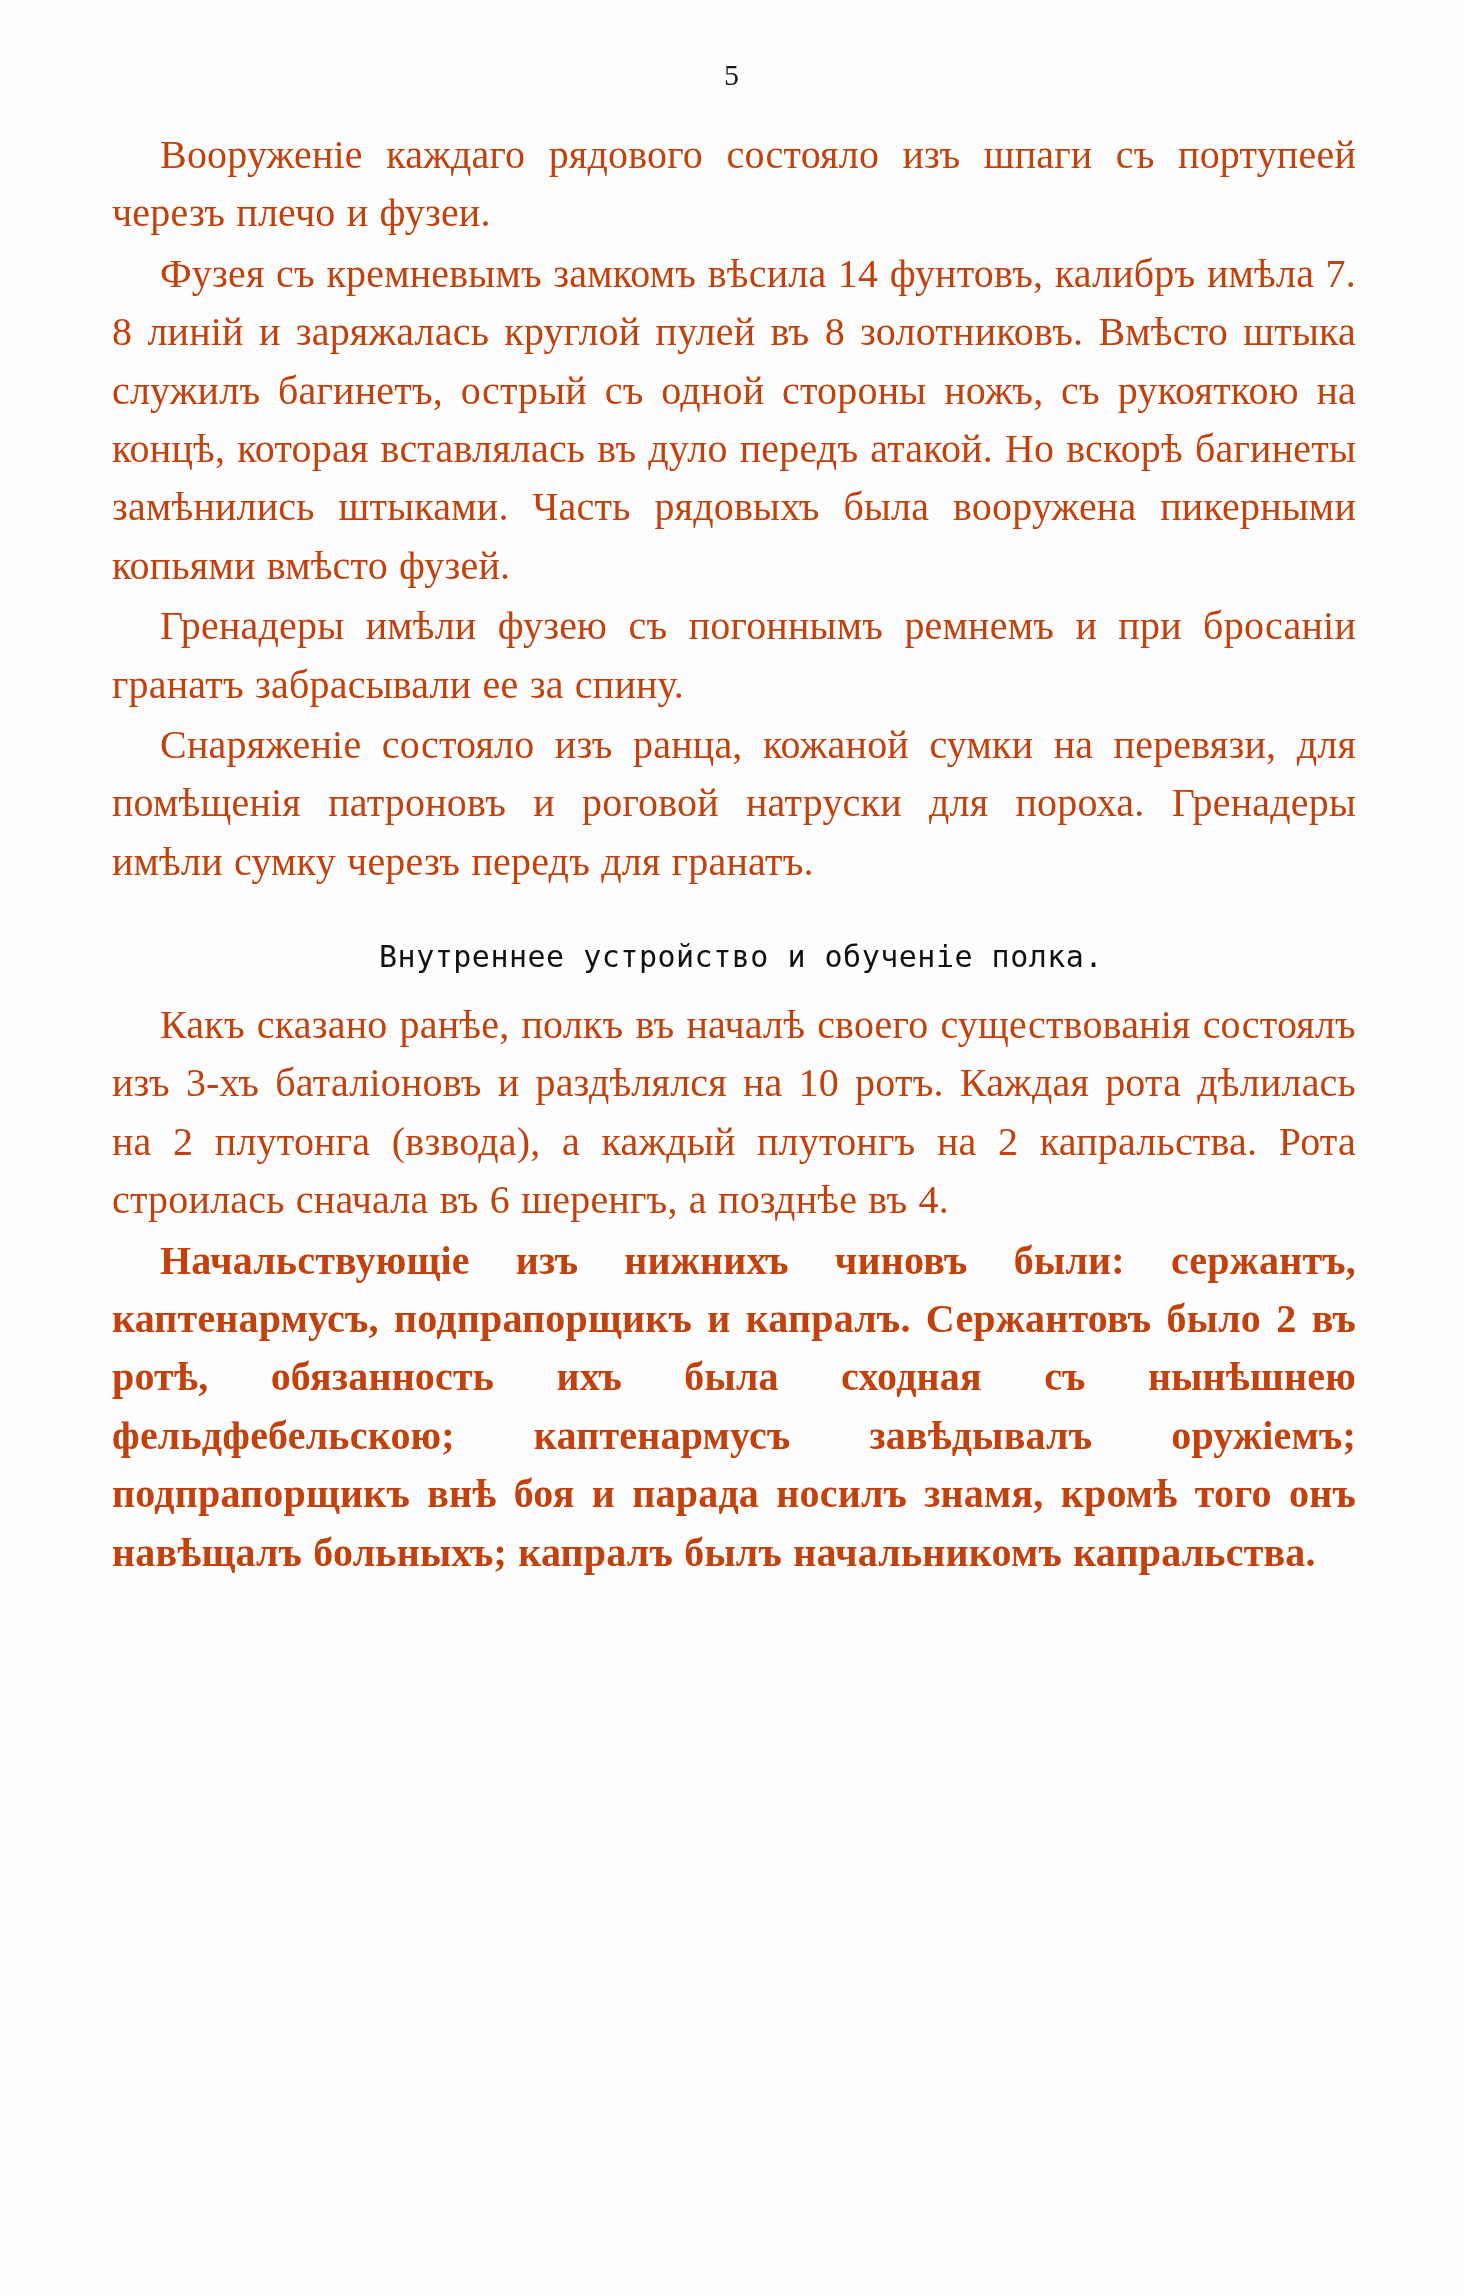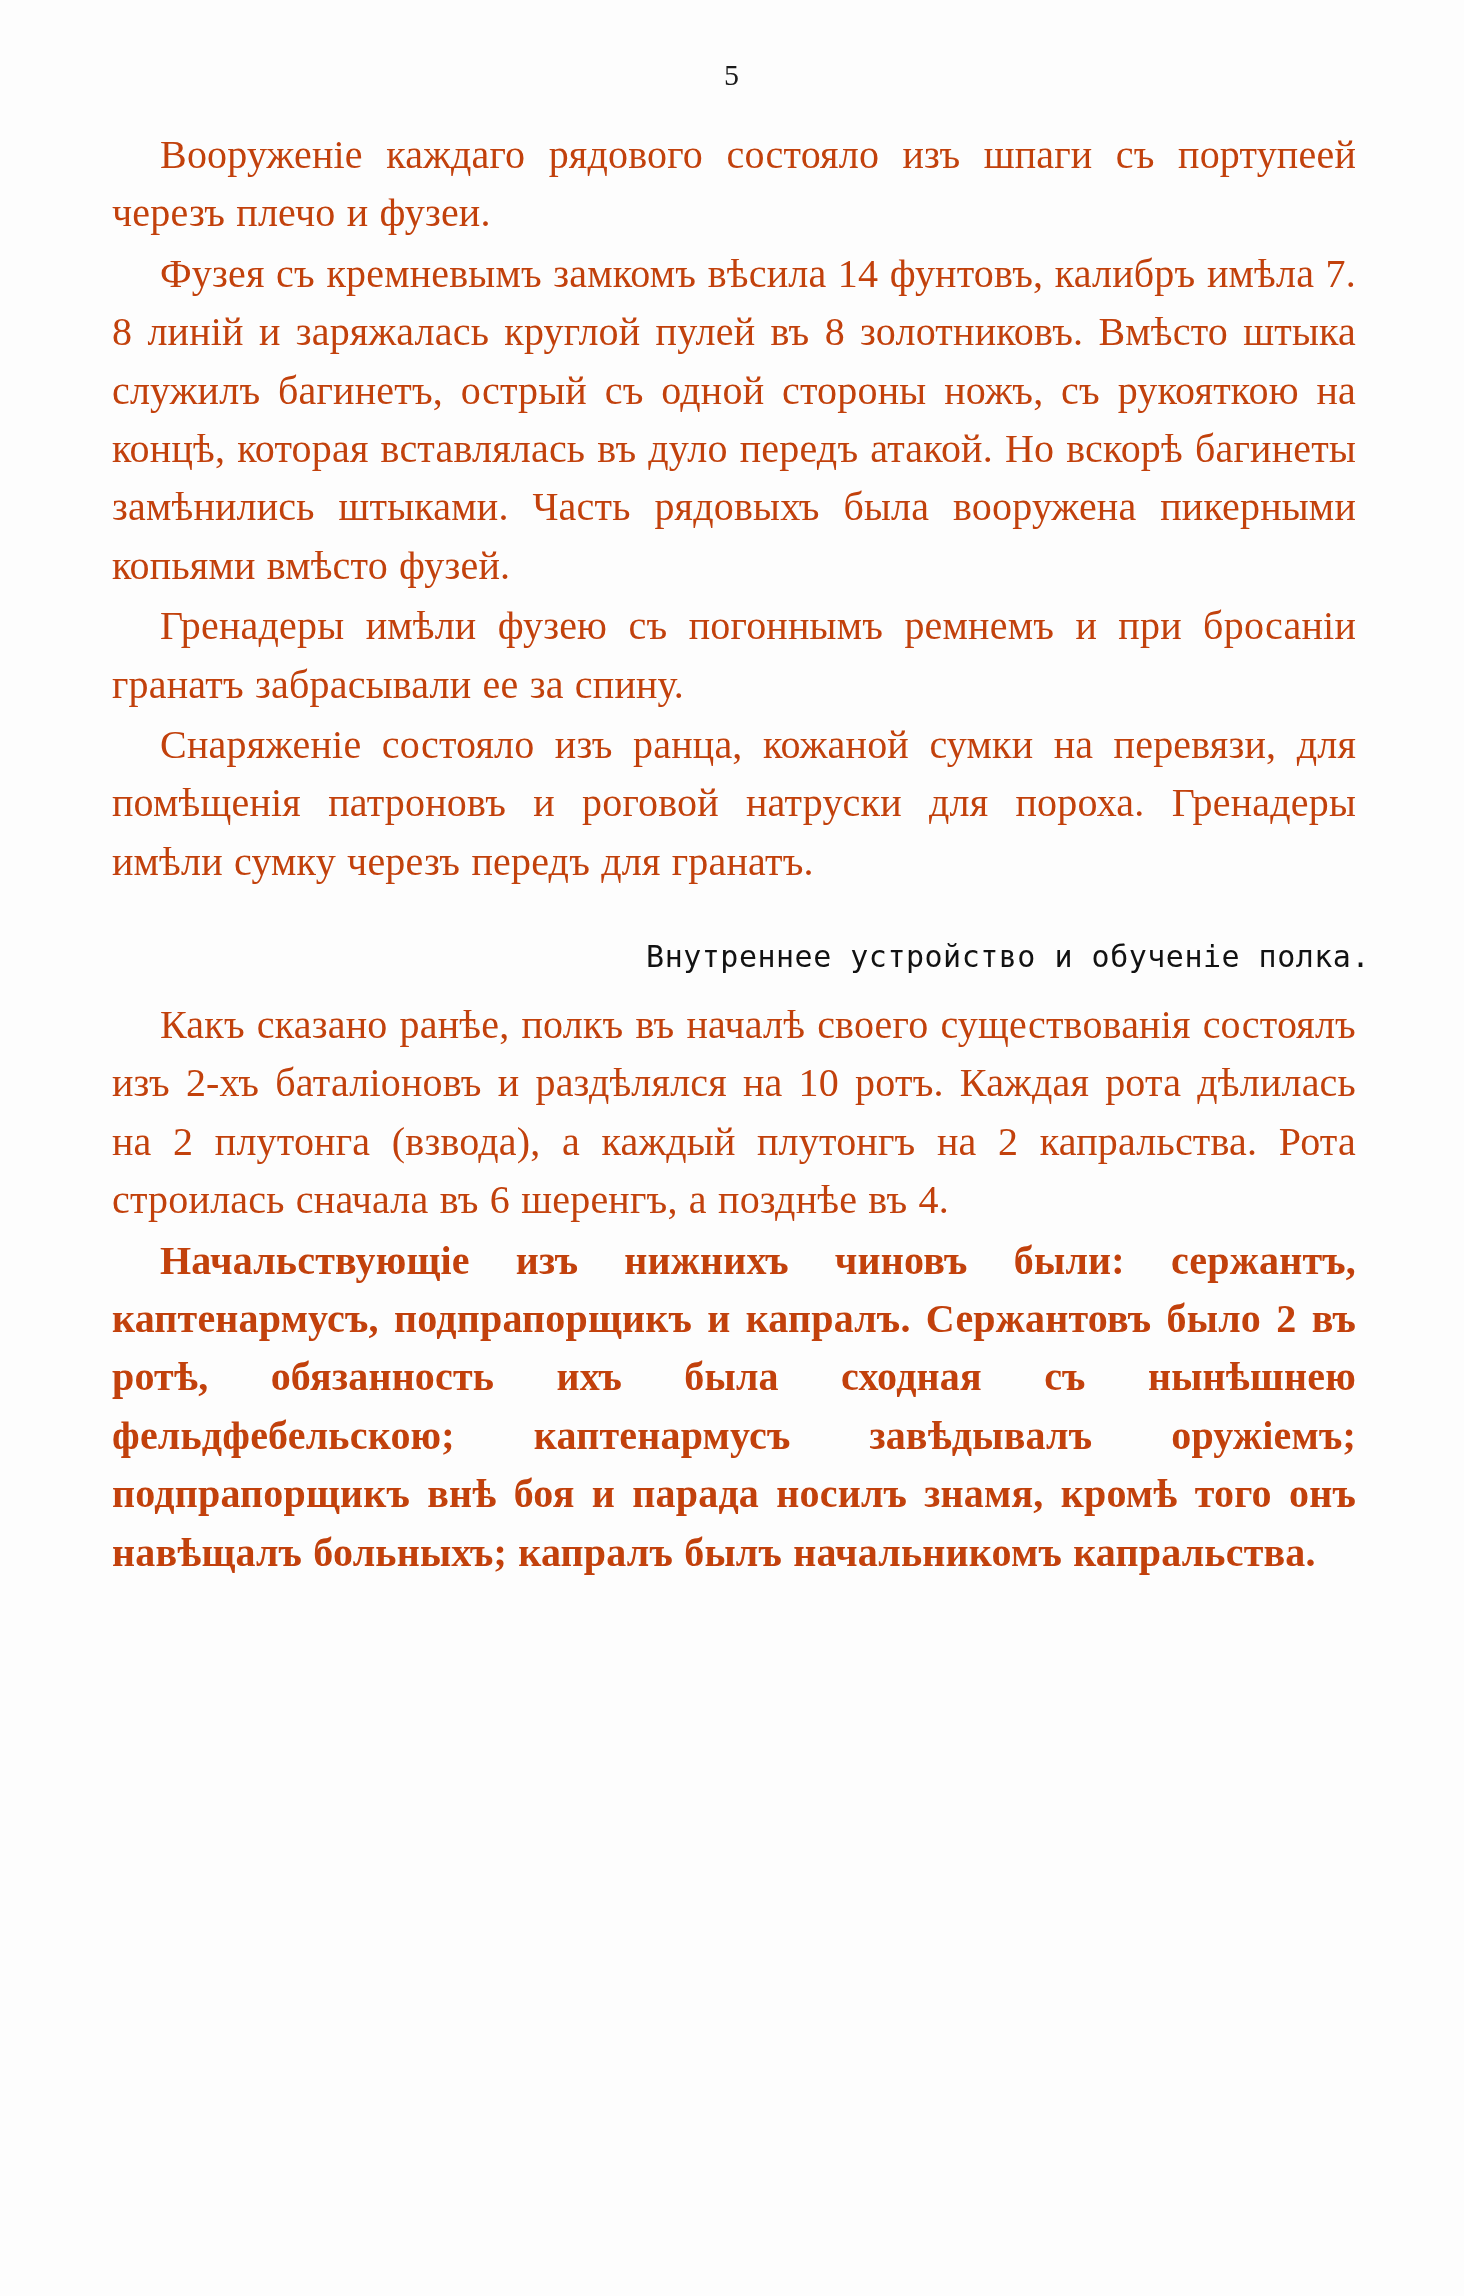--- a/index.html
+++ b/index.html
@@ -51,38 +51,38 @@
   }
   p.para:last-child {
     margin-bottom: 0;
     font-weight: bold;
   }
   .section-heading {
     margin: 48px 0 22px 0;
     font-family: "DejaVu Sans Mono", "Liberation Mono", monospace;
     font-size: 30px;
     letter-spacing: 0.5px;
-    text-align: right;
+    text-align: center;
     color: #121212;
     font-weight: normal;
   }
 </style>
 </head>
 <body>
 
 <div class="page">
 
   <div class="page-number">5</div>
 
   <div class="content">
 
     <p class="para">Вооруженiе каждаго рядового состояло изъ шпаги съ портупеей черезъ плечо и фузеи.</p>
     <p class="para">Фузея съ кремневымъ замкомъ вѣсила 14 фунтовъ, калибръ имѣла 7. 8 линiй и заряжалась круглой пулей въ 8 золотниковъ. Вмѣсто штыка служилъ багинетъ, острый съ одной стороны ножъ, съ рукояткою на концѣ, которая вставлялась въ дуло передъ атакой. Но вскорѣ багинеты замѣнились штыками. Часть рядовыхъ была вооружена пикерными копьями вмѣсто фузей.</p>
     <p class="para">Гренадеры имѣли фузею съ погоннымъ ремнемъ и при бросанiи гранатъ забрасывали ее за спину.</p>
     <p class="para">Снаряженiе состояло изъ ранца, кожаной сумки на перевязи, для помѣщенiя патроновъ и роговой натруски для пороха. Гренадеры имѣли сумку черезъ передъ для гранатъ.</p>
 
     <h2 class="section-heading">Внутреннее устройство и обученiе полка.</h2>
 
-    <p class="para">Какъ сказано ранѣе, полкъ въ началѣ своего существованiя состоялъ изъ 2-хъ баталiоновъ и раздѣлялся на 10 ротъ. Каждая рота дѣлилась на 2 плутонга (взвода), а каждый плутонгъ на 2 капральства. Рота строилась сначала въ 6 шеренгъ, а позднѣе въ 4.</p>
+    <p class="para">Какъ сказано ранѣе, полкъ въ началѣ своего существованiя состоялъ изъ 3-хъ баталiоновъ и раздѣлялся на 10 ротъ. Каждая рота дѣлилась на 2 плутонга (взвода), а каждый плутонгъ на 2 капральства. Рота строилась сначала въ 6 шеренгъ, а позднѣе въ 4.</p>
     <p class="para">Начальствующiе изъ нижнихъ чиновъ были: сержантъ, каптенармусъ, подпрапорщикъ и капралъ. Сержантовъ было 2 въ ротѣ, обязанность ихъ была сходная съ нынѣшнею фельдфебельскою; каптенармусъ завѣдывалъ оружiемъ; подпрапорщикъ внѣ боя и парада носилъ знамя, кромѣ того онъ навѣщалъ больныхъ; капралъ былъ начальникомъ капральства.</p>
 
   </div>
 </div>
 
 </body></html>

